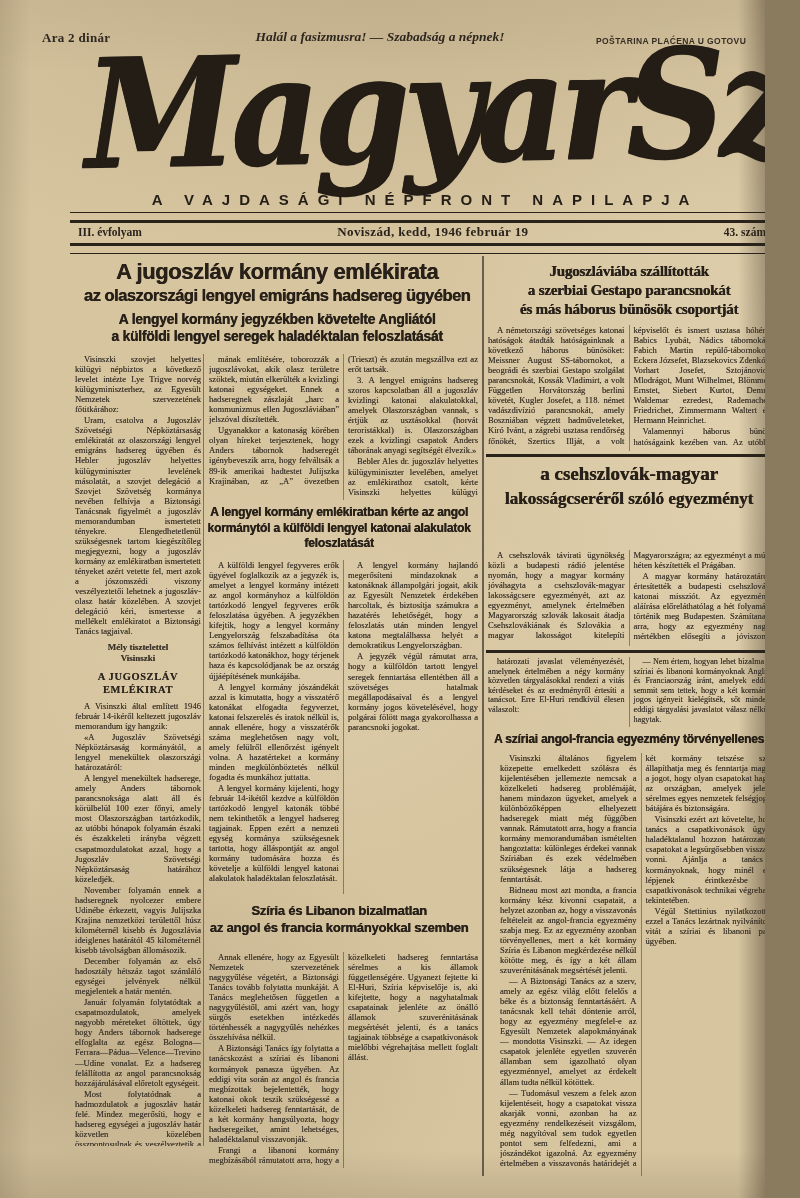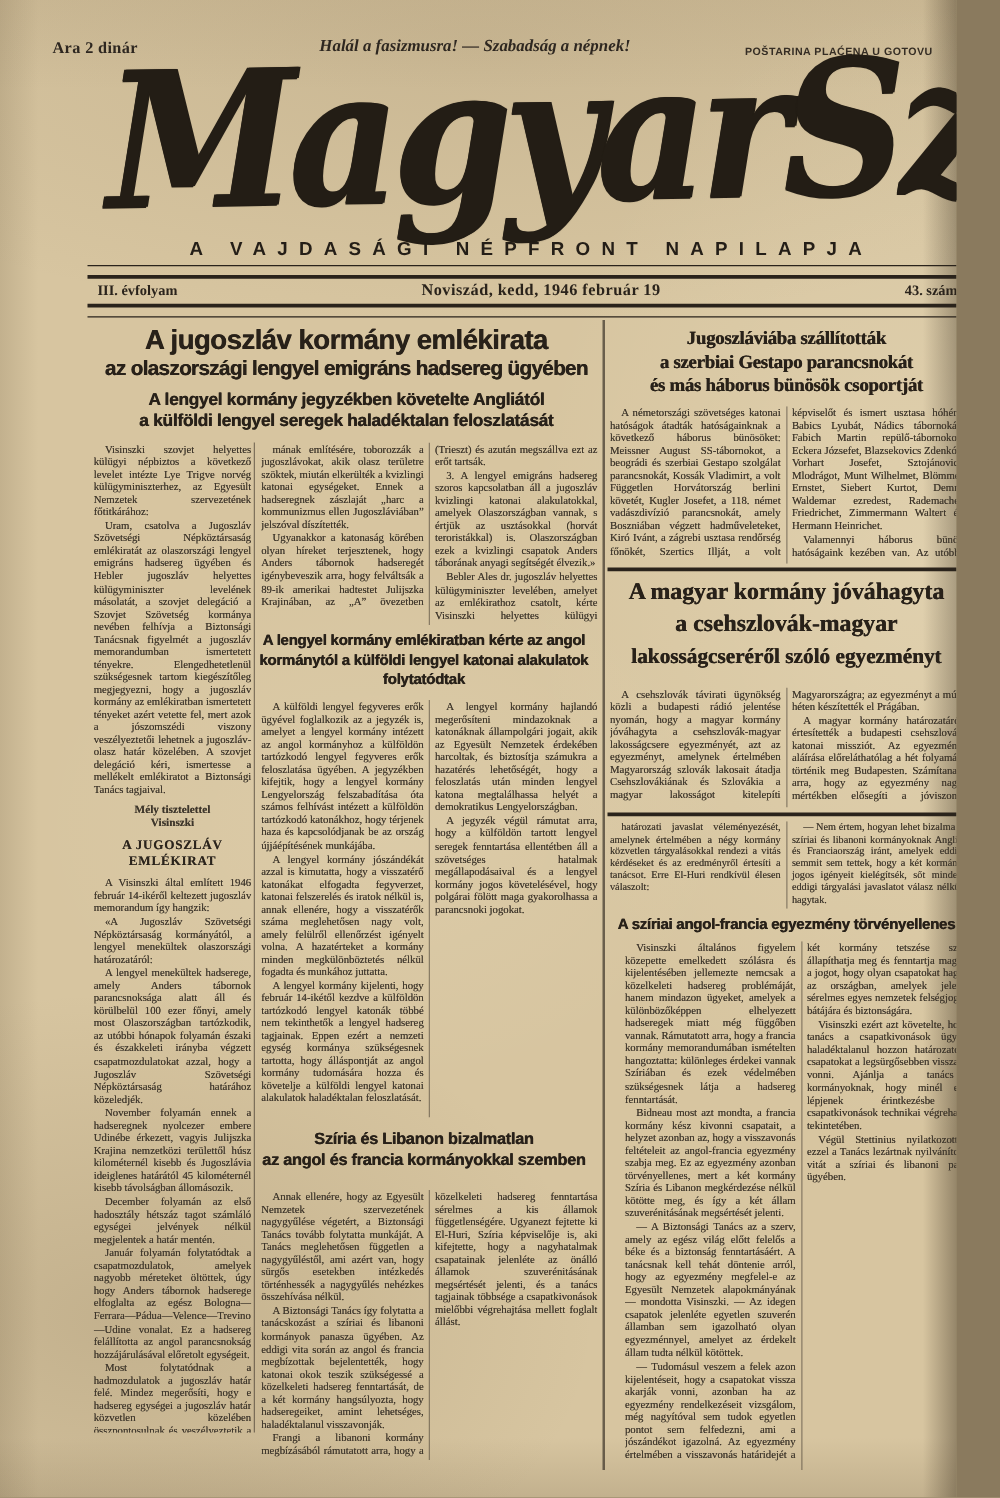--- a/index.html
+++ b/index.html
@@ -135,21 +135,21 @@
         <p>mának említésére, toborozzák a jugoszlávokat, akik olasz területre szöktek, miután elkerülték a kvizlingi katonai egységeket. Ennek a hadseregnek zászlaját „harc a kommunizmus ellen Jugoszláviában” jelszóval díszítették.</p>
         <p>Ugyanakkor a katonaság körében olyan híreket terjesztenek, hogy Anders tábornok hadseregét igénybeveszik arra, hogy felváltsák a 89-ik amerikai hadtestet Julijszka Krajinában, az „A” övezetben (Trieszt) és azután megszállva ezt az erőt tartsák.</p>
         <p>3. A lengyel emigráns hadsereg szoros kapcsolatban áll a jugoszláv kvizlingi katonai alakulatokkal, amelyek Olaszországban vannak, s értjük az usztásokkal (horvát teroristákkal) is. Olaszországban ezek a kvizlingi csapatok Anders táborának anyagi segítségét élvezik.»</p>
         <p>Bebler Ales dr. jugoszláv helyettes külügyminiszter levelében, amelyet az emlékirathoz csatolt, kérte Visinszki helyettes külügyi népbiztost, hozza tudomására a Biztonsági Tanács tagjainak a memorandumot, minthogy az komoly jellegű tényeket tartalmaz.</p>
       </div>
   </div>
 
   <div class="abs hl polish-head">
     <div>A lengyel kormány emlékiratban kérte az angol</div>
     <div>kormánytól a külföldi lengyel katonai alakulatok</div>
-    <div>folytatódtak</div>
+    <div>feloszlatását</div>
   </div>
   <div class="abs body-text polish-body">
     <div class="cols2">
         <p>A külföldi lengyel fegyveres erők ügyével foglalkozik az a jegyzék is, amelyet a lengyel kormány intézett az angol kormányhoz a külföldön tartózkodó lengyel fegyveres erők feloszlatása ügyében. A jegyzékben kifejtik, hogy a lengyel kormány Lengyelország felszabadítása óta számos felhívást intézett a külföldön tartózkodó katonákhoz, hogy térjenek haza és kapcsolódjanak be az ország újjáépítésének munkájába.</p>
         <p>A lengyel kormány jószándékát azzal is kimutatta, hogy a visszatérő katonákat elfogadta fegyverzet, katonai felszerelés és iratok nélkül is, annak ellenére, hogy a visszatérők száma meglehetősen nagy volt, amely felülről ellenőrzést igényelt volna. A hazatérteket a kormány minden megkülönböztetés nélkül fogadta és munkához juttatta.</p>
         <p>A lengyel kormány kijelenti, hogy február 14-ikétől kezdve a külföldön tartózkodó lengyel katonák többé nem tekinthetők a lengyel hadsereg tagjainak. Eppen ezért a nemzeti egység kormánya szükségesnek tartotta, hogy álláspontját az angol kormány tudomására hozza és követelje a külföldi lengyel katonai alakulatok haladéktalan feloszlatását.</p>
         <p>A lengyel kormány hajlandó megerősíteni mindazoknak a katonáknak állampolgári jogait, akik az Egyesült Nemzetek érdekében harcoltak, és biztosítja számukra a hazatérés lehetőségét, hogy a feloszlatás után minden lengyel katona megtalálhassa helyét a demokratikus Lengyelországban.</p>
         <p>A jegyzék végül rámutat arra, hogy a külföldön tartott lengyel seregek fenntartása ellentétben áll a szövetséges hatalmak megállapodásaival és a lengyel kormány jogos követelésével, hogy polgárai fölött maga gyakorolhassa a parancsnoki jogokat.</p>
       </div>
   </div>
@@ -174,21 +174,20 @@
   <div class="abs body-text gestapo-body">
     <div class="cols2">
         <p>A németországi szövetséges katonai hatóságok átadták hatóságainknak a következő háborus bünösöket: Meissner August SS-tábornokot, a beográdi és szerbiai Gestapo szolgálat parancsnokát, Kossák Vladimirt, a volt Független Horvátország berlini követét, Kugler Josefet, a 118. német vadászdivízió parancsnokát, amely Boszniában végzett hadműveleteket, Kiró Ivánt, a zágrebi usztasa rendőrség főnökét, Szertics Illját, a volt képviselőt és ismert usztasa hóhért, Babics Lyubát, Nádics tábornokát, Fabich Martin repülő-tábornokot, Eckera Józsefet, Blazsekovics Zdenkót, Vorhart Josefet, Sztojánovics Mlodrágot, Munt Wilhelmet, Blömmet Ernstet, Siebert Kurtot, Demm Waldemar ezredest, Rademacher Friedrichet, Zimmermann Waltert és Hermann Heinrichet.</p>
         <p>Valamennyi háborus bünös hatóságaink kezében van. Az utóbbi német tisztek valamennyien különböző németországi fogolytáborok parancsnokai és vezető tisztjei voltak.</p>
       </div>
   </div>
 
   <div class="abs hrule rule-r1"></div>
 
   <div class="abs hserif exchange-head">
-    <div class="e1">A magyar kormány jóváhagyta</div>
     <div class="e2">a csehszlovák-magyar</div>
     <div class="e3">lakosságcseréről szóló egyezményt</div>
   </div>
   <div class="abs body-text exchange-body">
     <div class="cols2">
         <p>A csehszlovák távirati ügynökség közli a budapesti rádió jelentése nyomán, hogy a magyar kormány jóváhagyta a csehszlovák-magyar lakosságcsere egyezményét, azt az egyezményt, amelynek értelmében Magyarország szlovák lakosait átadja Csehszlovákiának és Szlovákia a magyar lakosságot kitelepíti Magyarországra; az egyezményt a múlt héten készítették el Prágában.</p>
         <p>A magyar kormány határozatáról értesítették a budapesti csehszlovák katonai missziót. Az egyezmény aláírása előreláthatólag a hét folyamán történik meg Budapesten. Számítanak arra, hogy az egyezmény nagy mértékben elősegíti a jóviszony megszilárdítását Csehszlovákia és Magyarország között.</p>
       </div>
   </div>
 

